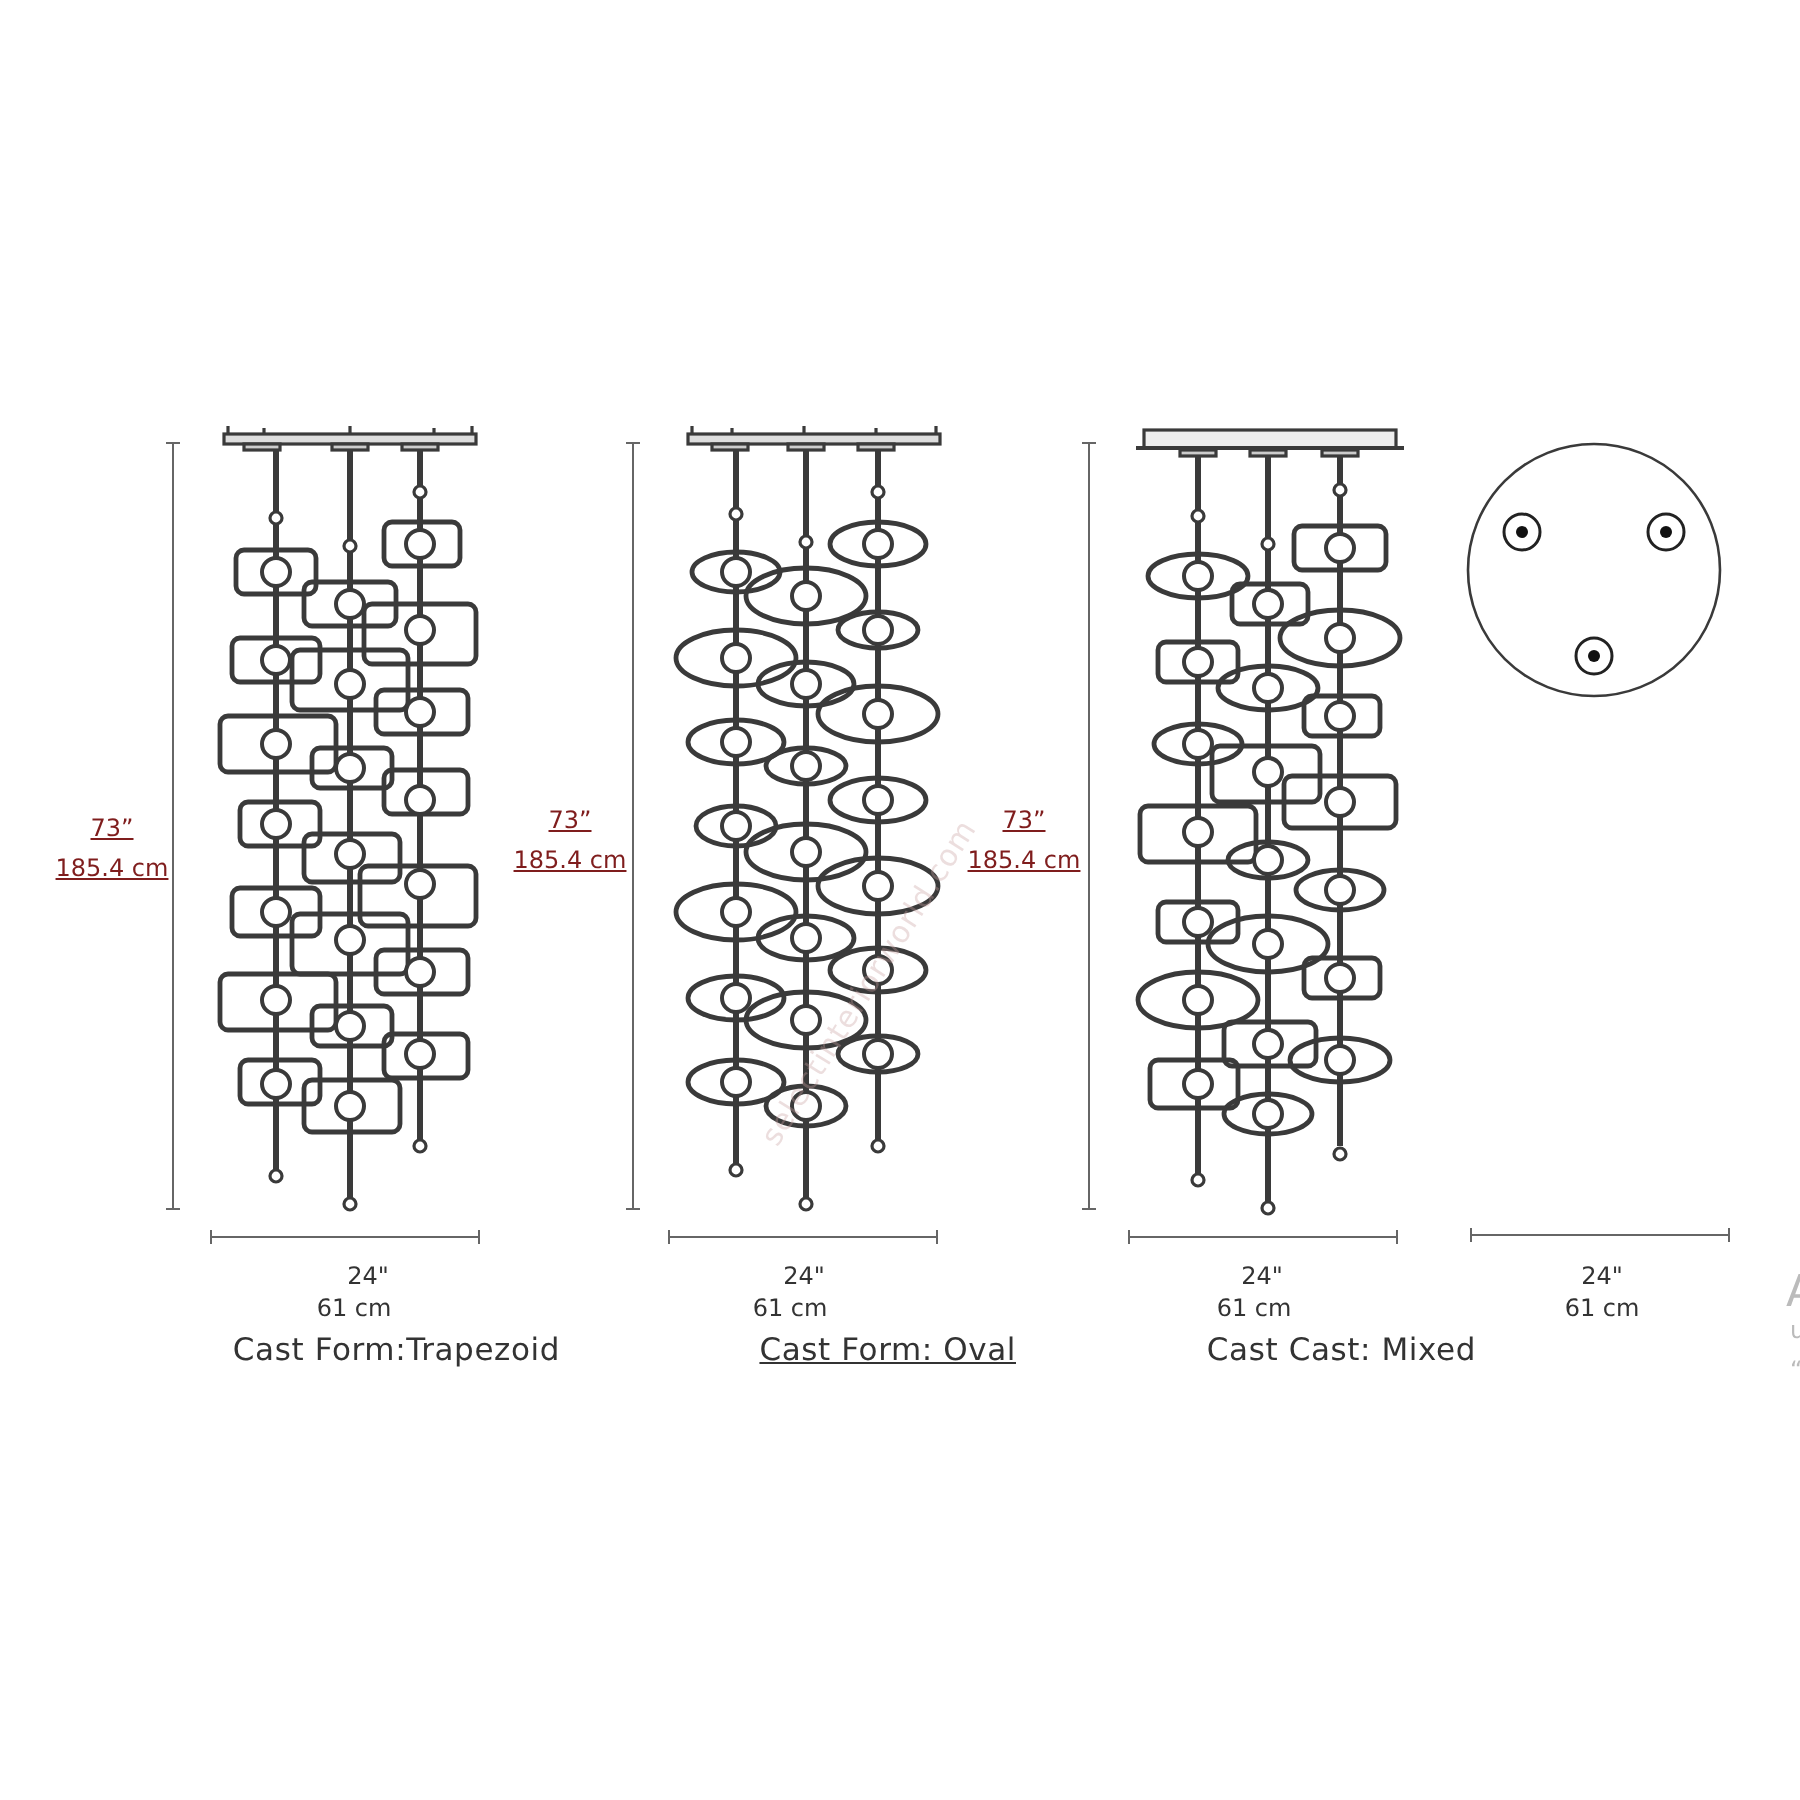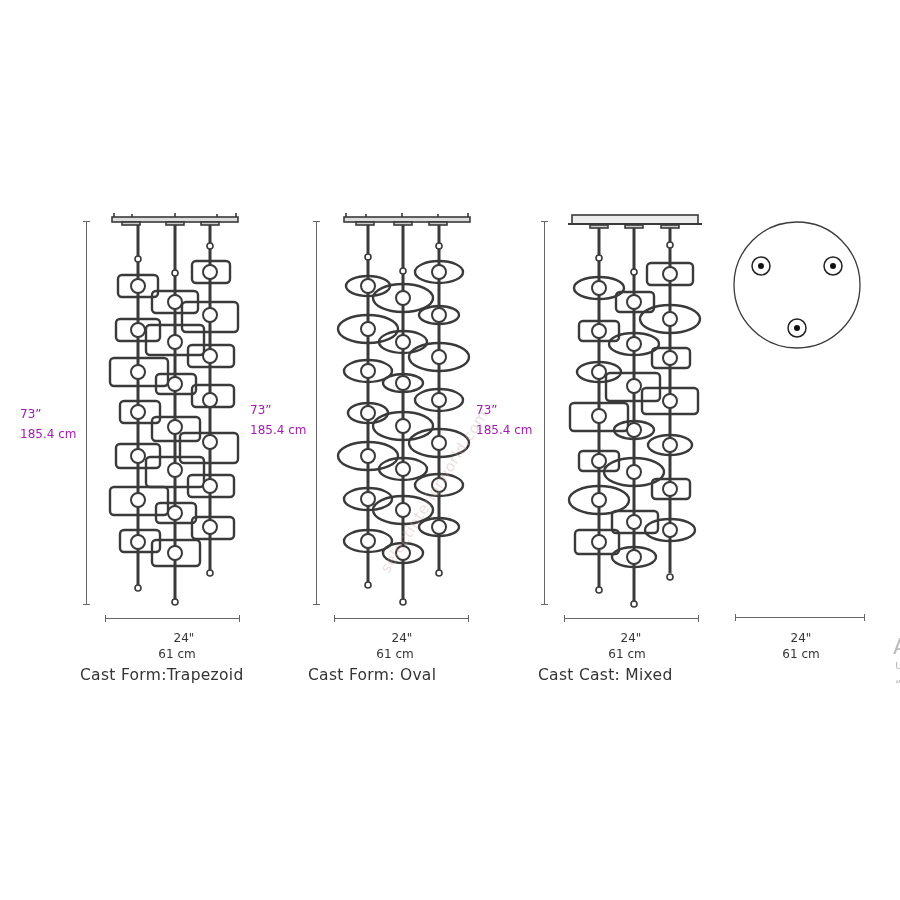--- a/index.html
+++ b/index.html
@@ -5,22 +5,22 @@
   html, body { margin: 0; padding: 0; background: #ffffff; }
   body { width: 900px; height: 900px; position: relative; overflow: hidden;
          font-family: "DejaVu Sans", sans-serif; color: #333; }
   .dim-h { position: absolute; height: 0; border-top: 1.5px solid #666; }
   .dim-h::before, .dim-h::after { content: ""; position: absolute; top: -4px; width: 0; height: 7px; border-left: 1.5px solid #666; }
   .dim-h::before { left: -1px; } .dim-h::after { right: -1px; }
   .dim-v { position: absolute; width: 0; border-left: 1.5px solid #666; }
   .dim-v::before, .dim-v::after { content: ""; position: absolute; left: -4px; height: 0; width: 7px; border-top: 1.5px solid #666; }
   .dim-v::before { top: -1px; } .dim-v::after { bottom: -1px; }
   .dim-text { position: absolute; text-align: center; font-size: 12px; color: #333; line-height: 16px; }
-  .caption { position: absolute; text-align: left; font-size: 15.5px; color: #333; letter-spacing: 0.3px; white-space: nowrap; }
-  .vlabel { position: absolute; text-align: left; font-size: 12px; line-height: 20px; color: #a21caf; }
+  .caption { position: absolute; text-align: right; font-size: 15.5px; color: #333; letter-spacing: 0.3px; white-space: nowrap; }
+  .vlabel { position: absolute; text-align: center; font-size: 12px; line-height: 20px; color: #7f1d1d; text-decoration: underline; }
   svg { position: absolute; overflow: visible; }
   .watermark { position: absolute; font-size: 15px; color: rgba(200,160,160,0.35); transform: rotate(-58deg); transform-origin: left bottom; white-space: nowrap; letter-spacing: 0.5px; }
   .cut { position: absolute; color: #bbb; font-size: 22px; }
 </style>
 </head>
 <body>
 
 <div>
   <div class="dim-v" style="left:86px; top:222px; height:382px;"></div>
   <div class="vlabel" style="left:20px; top:404px; width:72px;">
@@ -183,21 +183,21 @@
           <circle cx="71" cy="348" r="7"></circle>
       </g>
     </g>
   </svg>
 
   <div class="dim-h" style="left:335px; top:618px; width:133px;"></div>
   <div class="dim-text" style="left:330px; top:630px; width:130px;">
     <div style="padding-left:14px;">24"</div>
     <div>61 cm</div>
   </div>
-  <div class="caption" style="left:308px; top:666px; width:200px;">Cast Form: Oval</div>
+  <div class="caption" style="left:308px; top:666px; width:200px;text-decoration:underline;">Cast Form: Oval</div>
 </div>
 
 <div>
   <div class="dim-v" style="left:544px; top:222px; height:382px;"></div>
   <div class="vlabel" style="left:476px; top:400px; width:72px;">
     <div>73”</div>
     <div>185.4 cm</div>
   </div>
 
   <svg width="150" height="400" style="left:560px; top:205px;" viewBox="0 0 150 400">

